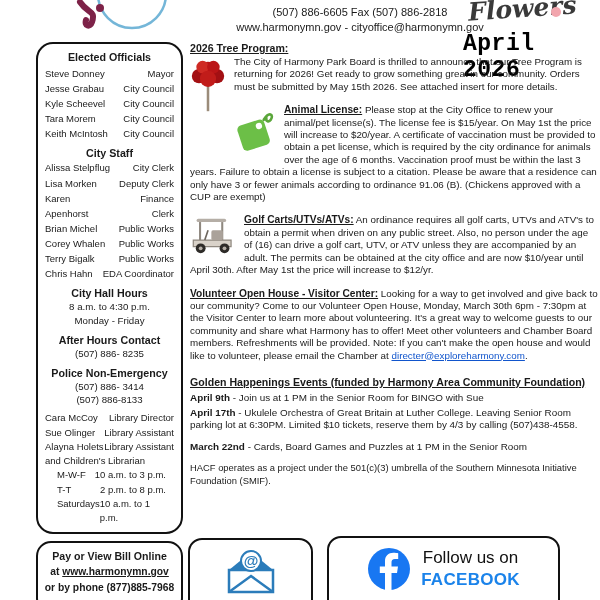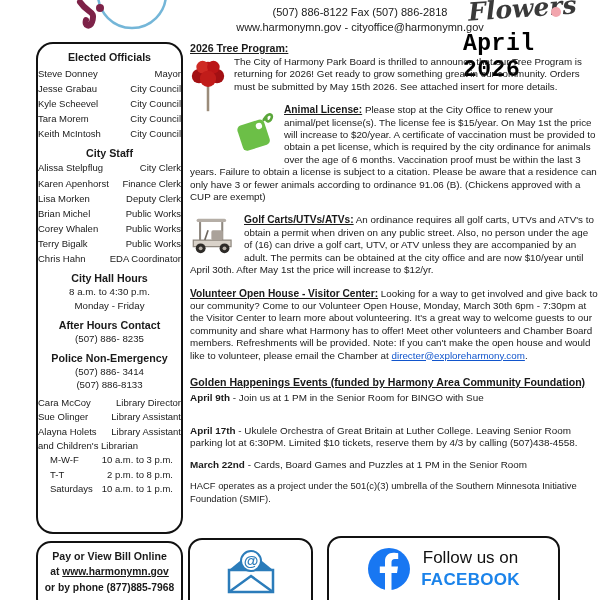--- a/index.html
+++ b/index.html
@@ -11,21 +11,21 @@
   .hdr-contact { position:absolute; left:160px; top:5px; width:400px; text-align:center;
                  font-size:11px; line-height:15px; font-weight:500; }
   .flowers { position:absolute; left:468px; top:-6px; font-family:"DejaVu Serif", cursive;
              font-style:italic; font-weight:700; font-size:25px; color:#3a3a3a; transform:rotate(-4deg); }
   .flowers-dot { position:absolute; left:551px; top:7px; width:10px; height:10px; border-radius:50%; background:#f2a5ad; }
   .issue { position:absolute; left:463px; top:31px; font-family:Liberation Mono, monospace;
            font-weight:800; font-size:23px; letter-spacing:0.5px; color:#000000; }
 
   
   .sidebar { position:absolute; left:36px; top:42px; width:147px; height:492px;
-             border:2.5px solid #111; border-radius:17px; padding:4px 0; }
+             border:2.5px solid #111; border-radius:17px; padding:4px 7px; }
   .sb-title { text-align:center; font-weight:bold; font-size:10.7px; line-height:14px; margin-top:5px; }
   .sb-title.first { margin-top:2px; margin-bottom:2px; }
   .sb-row { display:flex; justify-content:space-between; font-size:9.5px; line-height:15.1px; }
   .sb-row .role { text-align:right; }
   .sb-line { text-align:center; font-size:9.7px; line-height:13.8px; }
   .sb-cont { font-size:9.5px; line-height:14.3px; }
   .lib-row { display:flex; justify-content:space-between; font-size:9.5px; line-height:14.3px; }
   .hr-row { display:flex; justify-content:space-between; font-size:9.5px; line-height:14.3px;
             padding:0 8px 0 12px; }
 
@@ -36,21 +36,21 @@
   .pb2 a { color:#1a1a1a; text-decoration:underline; }
 
   
   .main { position:absolute; left:190px; top:42px; width:409px; }
   .section { margin-bottom:11px; }
   .shead { font-size:10.6px; font-weight:bold; text-decoration:underline; line-height:13px; margin-bottom:1px; }
   .ihead { font-size:10.2px; font-weight:bold; text-decoration:underline; }
   .para { font-size:9.8px; line-height:12.4px; }
   .para svg { float:left; margin:2px 8px 2px 0; }
   .para a { color:#1155cc; text-decoration:underline; }
-  .event { font-size:9.9px; line-height:12.6px; margin-bottom:20px; }
+  .event { font-size:9.9px; line-height:12.6px; margin-bottom:2px; }
   .event.gap { margin-bottom:9px; }
   .event b { font-weight:bold; }
   .footnote { font-size:9.4px; line-height:12.2px; margin-top:5px; }
 
   
   .emailbox { position:absolute; left:188px; top:538px; width:125px; height:75px;
               border:2.5px solid #111; border-radius:14px; display:flex; justify-content:center; padding-top:8px; }
   .fbbox { position:absolute; left:327px; top:536px; width:233px; height:77px;
            border:2.5px solid #111; border-radius:14px; display:flex; align-items:flex-start;
            justify-content:center; gap:10px; padding-top:9px; }
@@ -63,21 +63,21 @@
 
 <div class="page">
 
   <svg class="logo-frag" width="100" height="42" viewBox="0 0 100 42">
     <circle cx="62" cy="-6" r="34" fill="none" stroke="#74b6d8" stroke-width="2.5"></circle>
     <path d="M10,2 C18,14 26,10 22,22 C20,28 14,26 16,20" fill="none" stroke="#7d2248" stroke-width="6" stroke-linecap="round"></path>
     <circle cx="30" cy="8" r="4" fill="#7d2248"></circle>
   </svg>
 
   <div class="hdr-contact">
-    <div>(507) 886-8122   Fax (507) 886-2818</div>
+    <div>(507) 886-6605   Fax (507) 886-2818</div>
     <div>www.harmonymn.gov   -   cityoffice@harmonymn.gov</div>
   </div>
 
   <div class="flowers">Flowers</div>
   <div class="flowers-dot"></div>
   <div class="issue">April 2026</div>
 
   <div class="sidebar">
     <div class="sb-title first">Elected Officials</div>
     <div class="sb-row">
@@ -100,26 +100,26 @@
         <span>Keith McIntosh</span>
         <span class="role">City Council</span>
       </div>
 
     <div class="sb-title">City Staff</div>
     <div class="sb-row">
         <span>Alissa Stelpflug</span>
         <span class="role">City Clerk</span>
       </div>
     <div class="sb-row">
+        <span>Lisa Morken</span>
+        <span class="role">Deputy Clerk</span>
+      </div>
+    <div class="sb-row">
         <span>Karen Apenhorst</span>
         <span class="role">Finance Clerk</span>
-      </div>
-    <div class="sb-row">
-        <span>Lisa Morken</span>
-        <span class="role">Deputy Clerk</span>
       </div>
     <div class="sb-row">
         <span>Brian Michel</span>
         <span class="role">Public Works</span>
       </div>
     <div class="sb-row">
         <span>Corey Whalen</span>
         <span class="role">Public Works</span>
       </div>
     <div class="sb-row">

